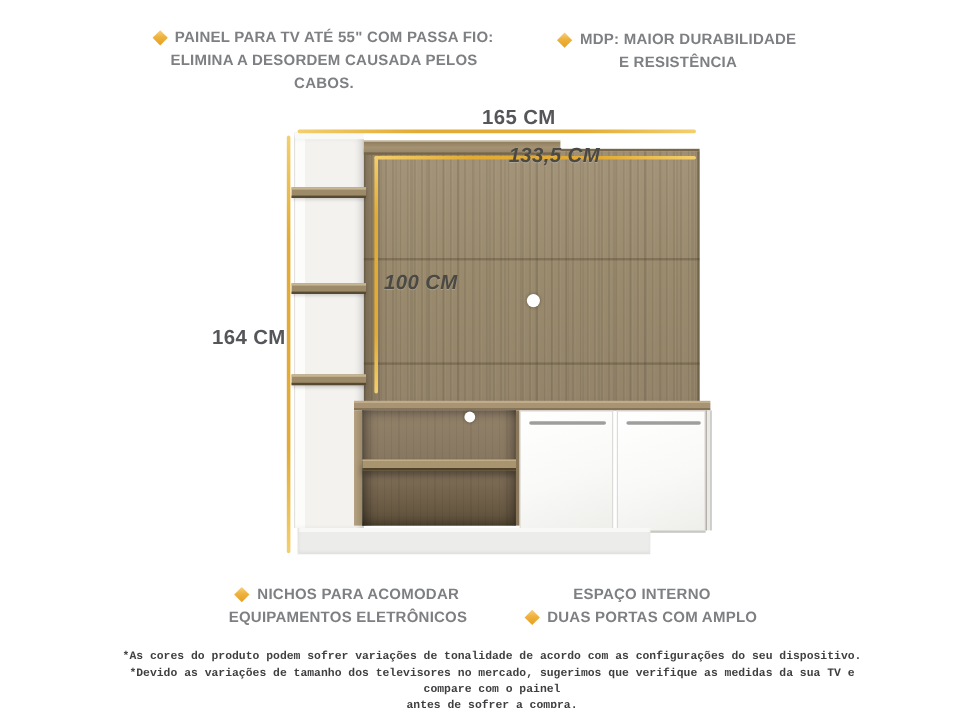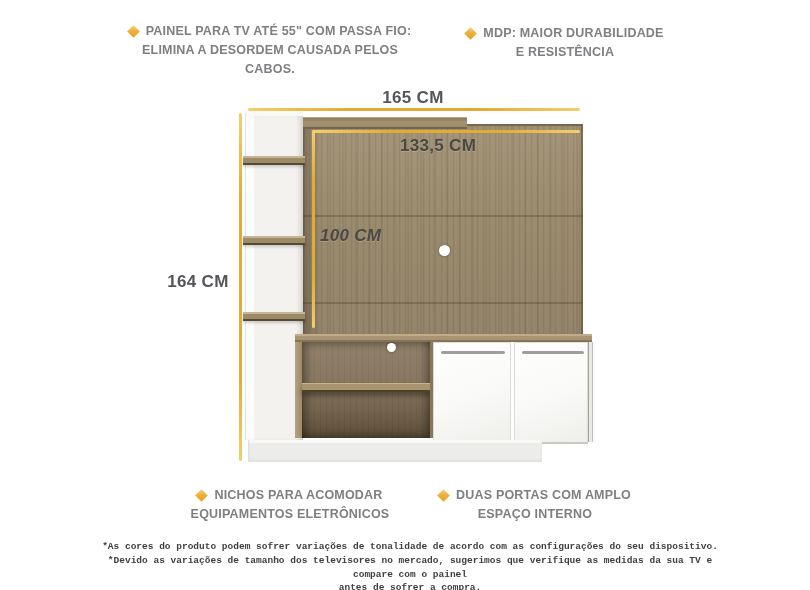--- a/index.html
+++ b/index.html
@@ -9,21 +9,21 @@
 
   
   .feature { position:absolute; text-align:center; color:#7d7f82; font-weight:bold;
              font-size:12.5px; line-height:1.5; letter-spacing:.2px; }
   .diamond { display:inline-block; width:9px; height:9px; transform:rotate(45deg);
              background:linear-gradient(135deg,#f7d07e 0%,#eeb23c 45%,#e79f22 100%);
              margin-right:8px; vertical-align:-1px; }
 
   
   .dim-label { position:absolute; color:#55565a; font-weight:bold; font-size:17px;
-               text-align:center; letter-spacing:.3px; }
+               text-align:right; letter-spacing:.3px; }
   .panel-label { position:absolute; color:#4b4944; font-weight:bold; font-size:17px;
                  letter-spacing:.3px; text-shadow:0 1px 0 rgba(255,255,255,0.18); }
   .gold-line { position:absolute; background:linear-gradient(90deg,#f3cf6e,#e2ab33 30%,#e2ab33 70%,#f3cf6e);
                border-radius:2px; }
   .gold-line.vert { background:linear-gradient(180deg,#f3cf6e,#e2ab33 25%,#e2ab33 75%,#f3cf6e); }
 
   
   .wood-grain { background:
       repeating-linear-gradient(90deg, rgba(55,42,24,0.10) 0 1px, rgba(255,255,255,0.04) 2px, rgba(0,0,0,0) 3px, rgba(0,0,0,0) 6px),
       repeating-linear-gradient(90deg, rgba(0,0,0,0.05) 0 2px, rgba(0,0,0,0) 2px 13px),
@@ -73,22 +73,22 @@
   <div><span class="diamond"></span><span>MDP: MAIOR DURABILIDADE</span></div>
   <div>E RESISTÊNCIA</div>
 </div>
 
 <div class="feature" style="left:178px; top:486px; width:224px;">
   <div><span class="diamond"></span><span>NICHOS PARA ACOMODAR</span></div>
   <div>EQUIPAMENTOS ELETRÔNICOS</div>
 </div>
 
 <div class="feature" style="left:428px; top:486px; width:214px;">
+  <div>ESPAÇO INTERNO</div>
   <div><span class="diamond"></span><span>DUAS PORTAS COM AMPLO</span></div>
-  <div>ESPAÇO INTERNO</div>
 </div>
 
 <div class="abs wood-grain tv-panel" style="left:303px; top:124px; width:280px; height:216px;">
   <div class="seam" style="top:89px;"></div>
   <div class="seam" style="top:176px;"></div>
 </div>
 
 <div class="abs header-board" style="left:303px; top:117px; width:164px; height:12px;"></div>
 
 <div class="abs tower" style="left:245px; top:110px; width:58px; height:330px;"></div>
@@ -116,20 +116,20 @@
 <div class="hole" style="left:387px; top:343px; width:9px; height:9px;"></div>
 
 <div class="dim-label" style="left:363px; top:88px; width:100px;">165 CM</div>
 <div class="gold-line" style="left:248px; top:108px; width:332px; height:3px;"></div>
 
 <div class="dim-label" style="left:158px; top:272px; width:80px;">164 CM</div>
 <div class="gold-line vert" style="left:239px; top:113px; width:3px; height:348px;"></div>
 
 <div class="gold-line" style="left:312px; top:130px; width:268px; height:2.5px;"></div>
 <div class="gold-line vert" style="left:312px; top:130px; width:2.5px; height:198px;"></div>
-<div class="panel-label" style="left:400px; top:136px; width:100px; text-align:left;">133,5 CM</div>
+<div class="panel-label" style="left:400px; top:120px; width:100px; text-align:right;font-style:italic;">133,5 CM</div>
 <div class="panel-label" style="left:320px; top:226px;font-style:italic;">100 CM</div>
 
 <div class="disclaimer">
   <div>*As cores do produto podem sofrer variações de tonalidade de acordo com as configurações do seu dispositivo.</div>
   <div>*Devido as variações de tamanho dos televisores no mercado, sugerimos que verifique as medidas da sua TV e compare com o painel</div>
   <div>antes de sofrer a compra.</div>
 </div>
 
 </body></html>

